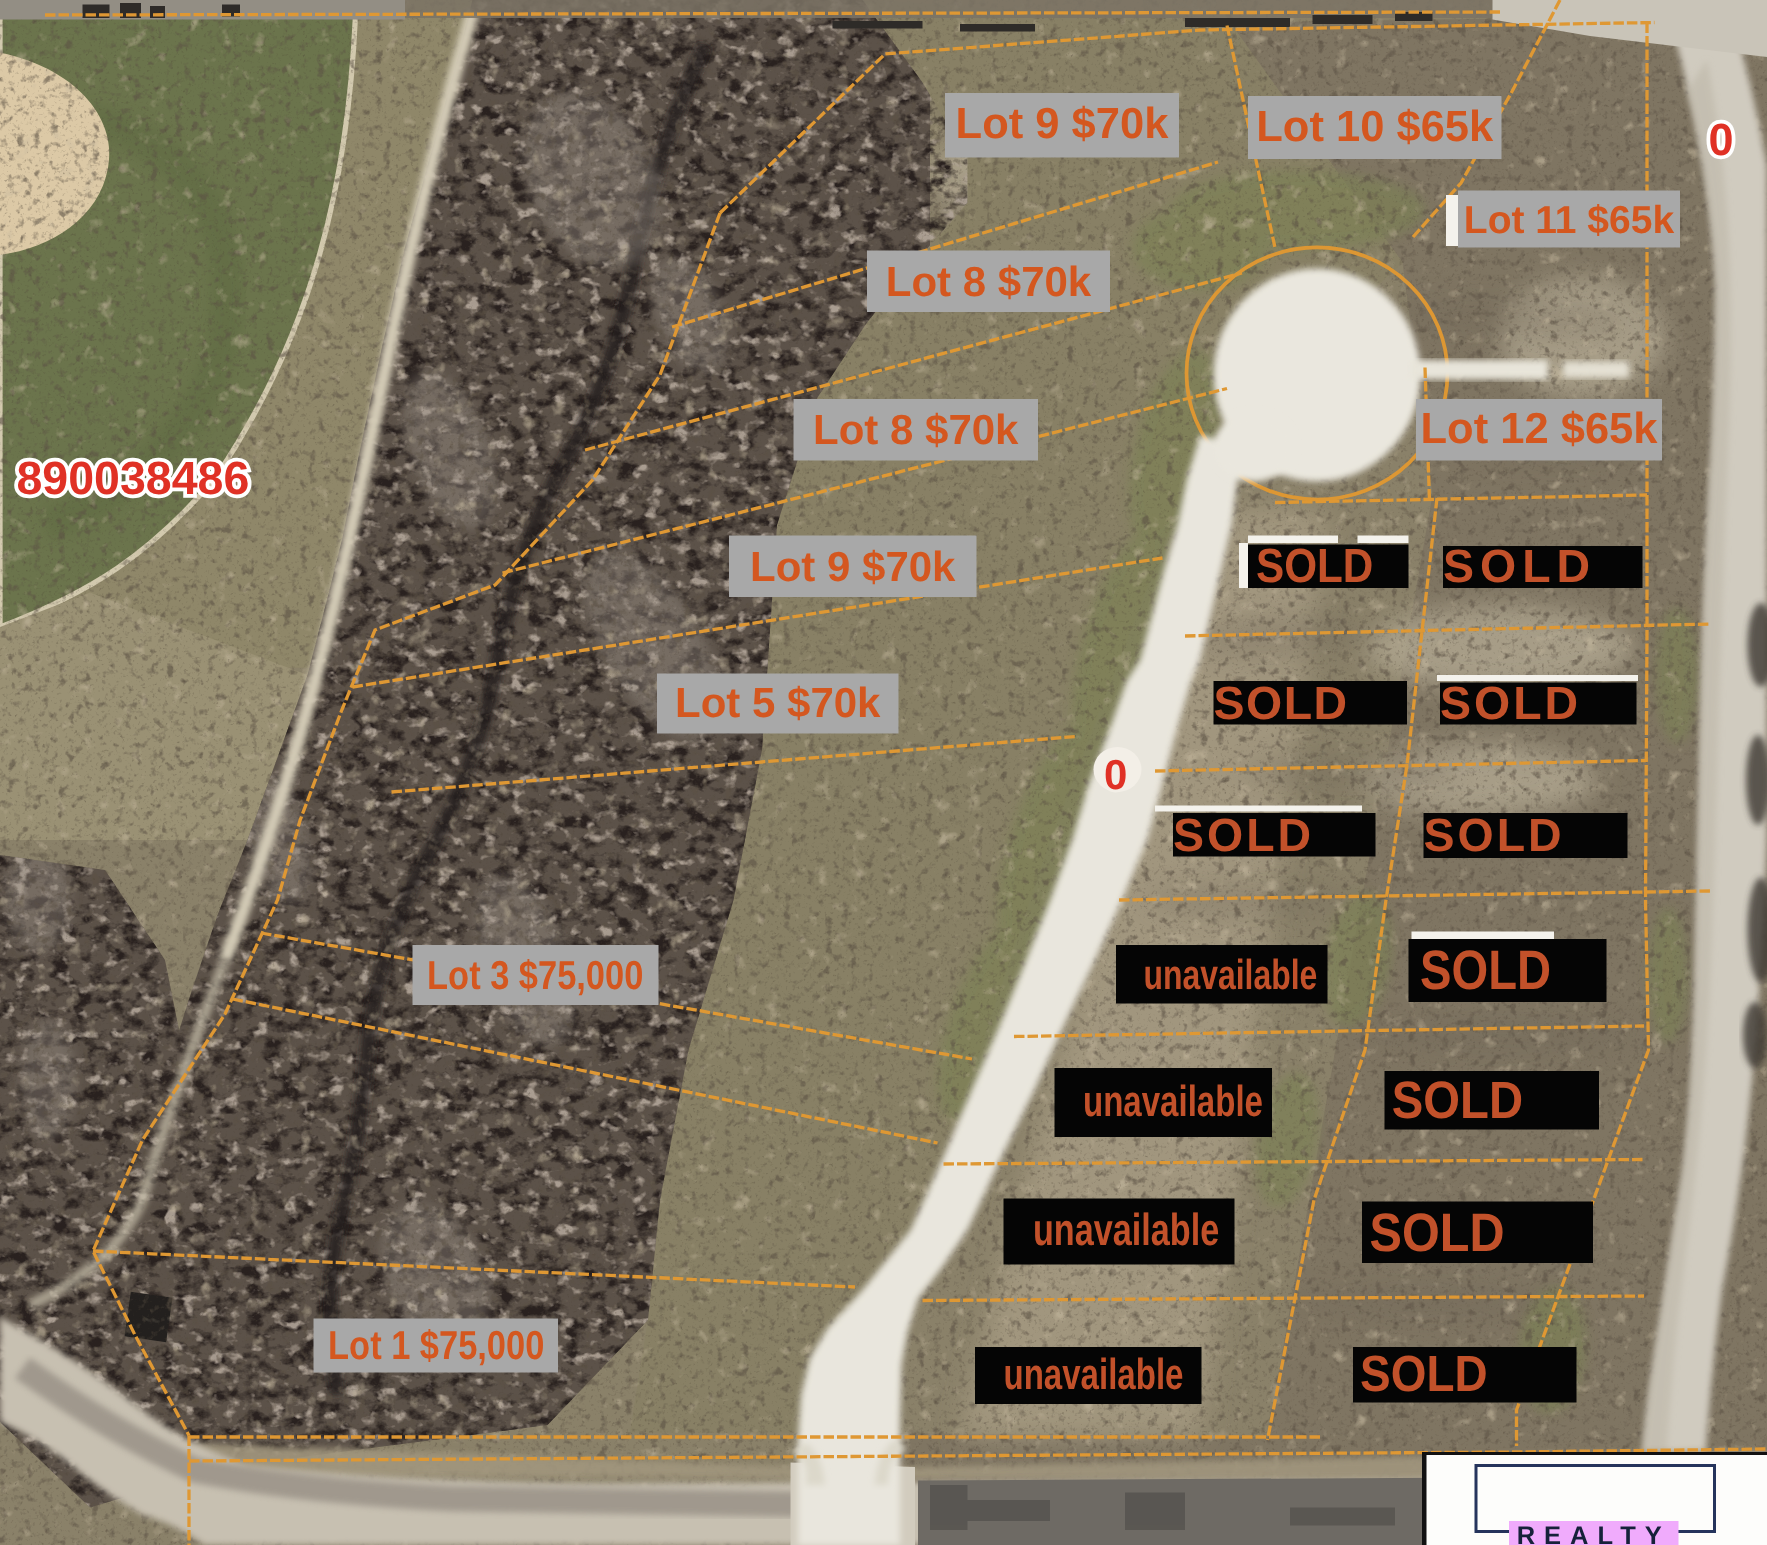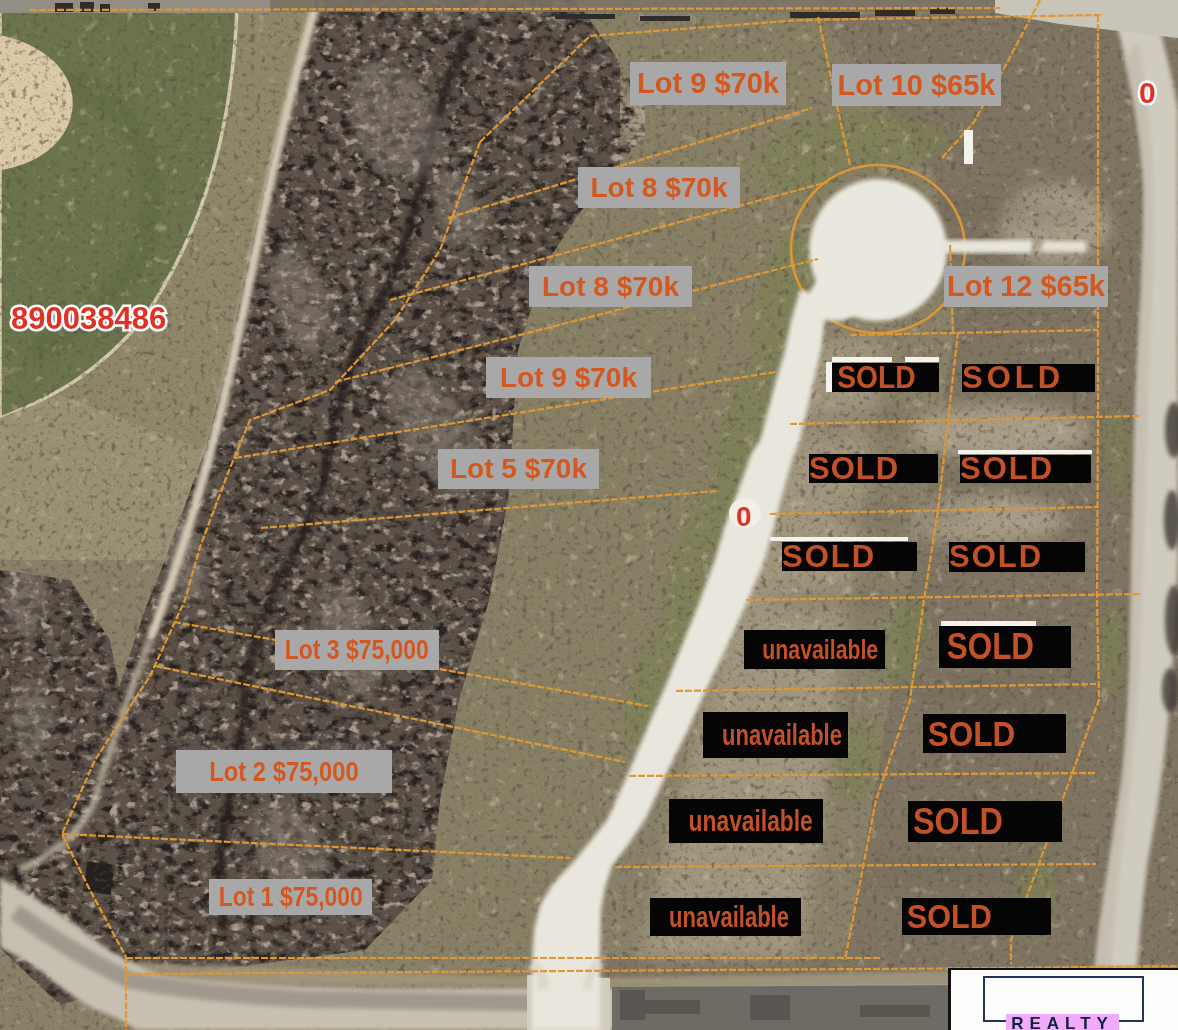--- a/index.html
+++ b/index.html
@@ -219,31 +219,29 @@
 <div class="wh" style="left:832px;top:357px;width:60px;height:5px"></div>
 <div class="wh" style="left:826px;top:362px;width:6px;height:30px"></div>
 <div class="wh" style="left:905px;top:357px;width:34px;height:5px"></div>
 <div class="wh" style="left:958px;top:450px;width:134px;height:4px"></div>
 <div class="wh" style="left:770px;top:537px;width:138px;height:4px"></div>
 <div class="wh" style="left:964px;top:130px;width:9px;height:34px"></div>
 <div class="wh" style="left:941px;top:621px;width:95px;height:5px"></div>
 
 <div class="lb" style="left:630px;top:62px;width:156px;height:43px;font-size:29px">Lot 9 $70k</div>
 <div class="lb" style="left:832px;top:64px;width:169px;height:42px;font-size:29px">Lot 10 $65k</div>
+<div class="lb" style="left:972px;top:127px;width:148px;height:38px;font-size:26px">Lot 11 $65k</div>
 <div class="lb" style="left:578px;top:167px;width:162px;height:41px;font-size:28px">Lot 8 $70k</div>
 <div class="lb" style="left:529px;top:266px;width:163px;height:41px;font-size:28px">Lot 8 $70k</div>
 <div class="lb" style="left:944px;top:266px;width:164px;height:41px;font-size:29px">Lot 12 $65k</div>
 <div class="lb" style="left:486px;top:357px;width:165px;height:41px;font-size:28px">Lot 9 $70k</div>
 <div class="lb" style="left:438px;top:449px;width:161px;height:40px;font-size:28px">Lot 5 $70k</div>
 <div class="lb" style="left:275px;top:630px;width:164px;height:40px;font-size:27px">
       <span style="display:inline-block;transform:scaleX(0.85)">Lot 3 $75,000</span>
     </div>
-<div class="lb" style="left:176px;top:750px;width:216px;height:43px;font-size:28px">
-      <span style="display:inline-block;transform:scaleX(0.85)">Lot 2 $75,000</span>
-    </div>
 <div class="lb" style="left:209px;top:879px;width:163px;height:36px;font-size:27px">
       <span style="display:inline-block;transform:scaleX(0.85)">Lot 1 $75,000</span>
     </div>
 
 <div class="bk" style="left:832px;top:363px;width:107px;height:29px;font-size:32px">
       <span style="display:inline-block;transform:scaleX(0.88)">SOLD</span>
     </div>
 <div class="bk" style="left:962px;top:364px;width:133px;height:28px;font-size:31px;letter-spacing:4px">SOLD</div>
 <div class="bk" style="left:809px;top:454px;width:129px;height:29px;font-size:31px;letter-spacing:1px">SOLD</div>
 <div class="bk" style="left:960px;top:455px;width:131px;height:28px;font-size:31px;letter-spacing:2px">SOLD</div>

